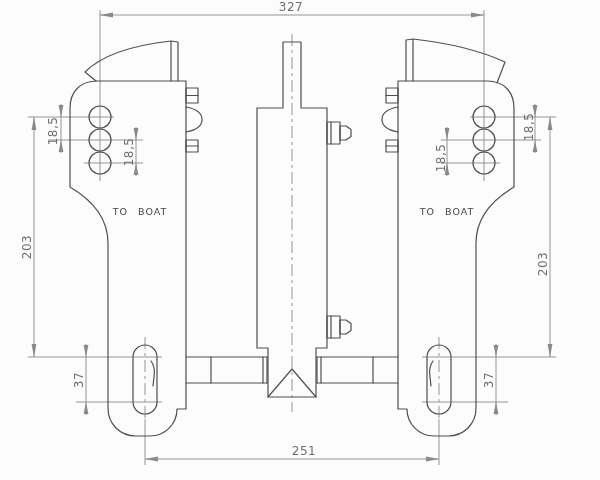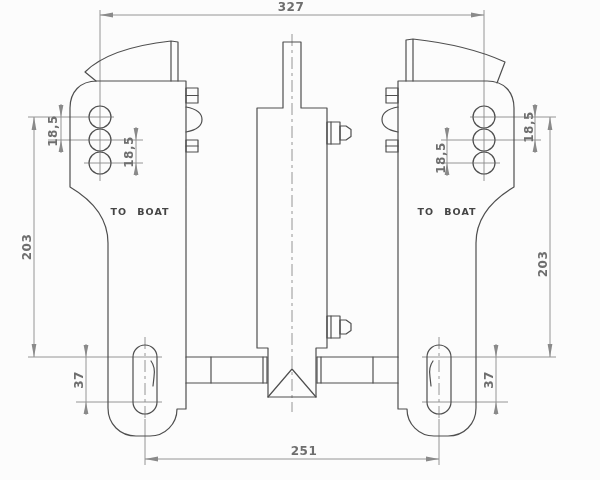--- a/index.html
+++ b/index.html
@@ -1,20 +1,19 @@
 <!DOCTYPE html>
 <html><head>
 <meta charset="utf-8">
 <style>
   html,body{margin:0;padding:0;background:#fff;}
   .canvas{
     position:relative;width:600px;height:480px;overflow:hidden;
     background:#fcfcfc;
     font-family:"DejaVu Sans", sans-serif;
-    font-weight:bold;
   }
   svg{display:block;}
   text{font-family:"DejaVu Sans", sans-serif;}
   .dim-num{font-size:12px;letter-spacing:0.5px;}
   .part-label{font-size:9.5px;letter-spacing:1px;word-spacing:6px;}
 </style>
 </head>
 <body>
 
 <div class="canvas">

